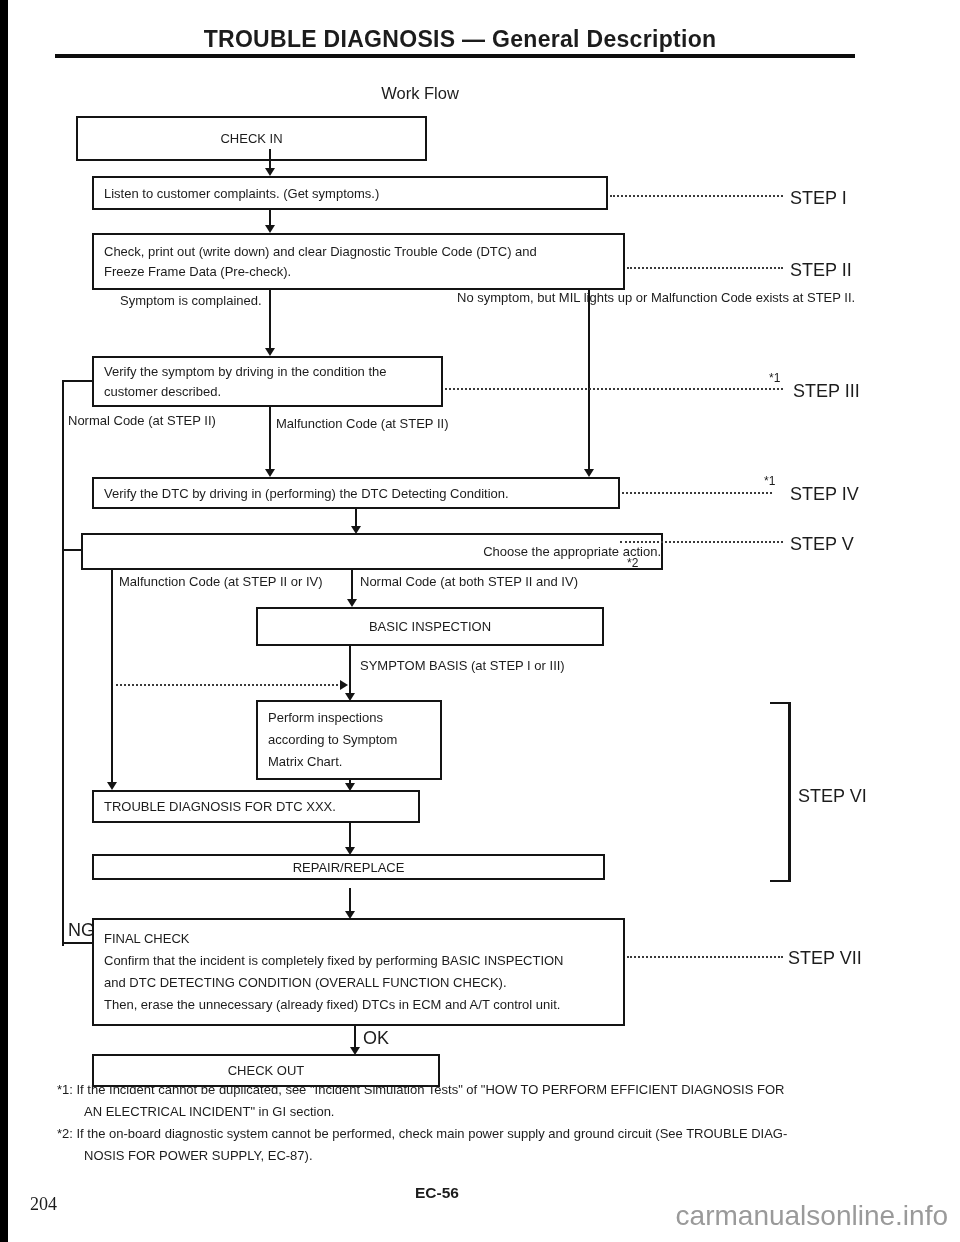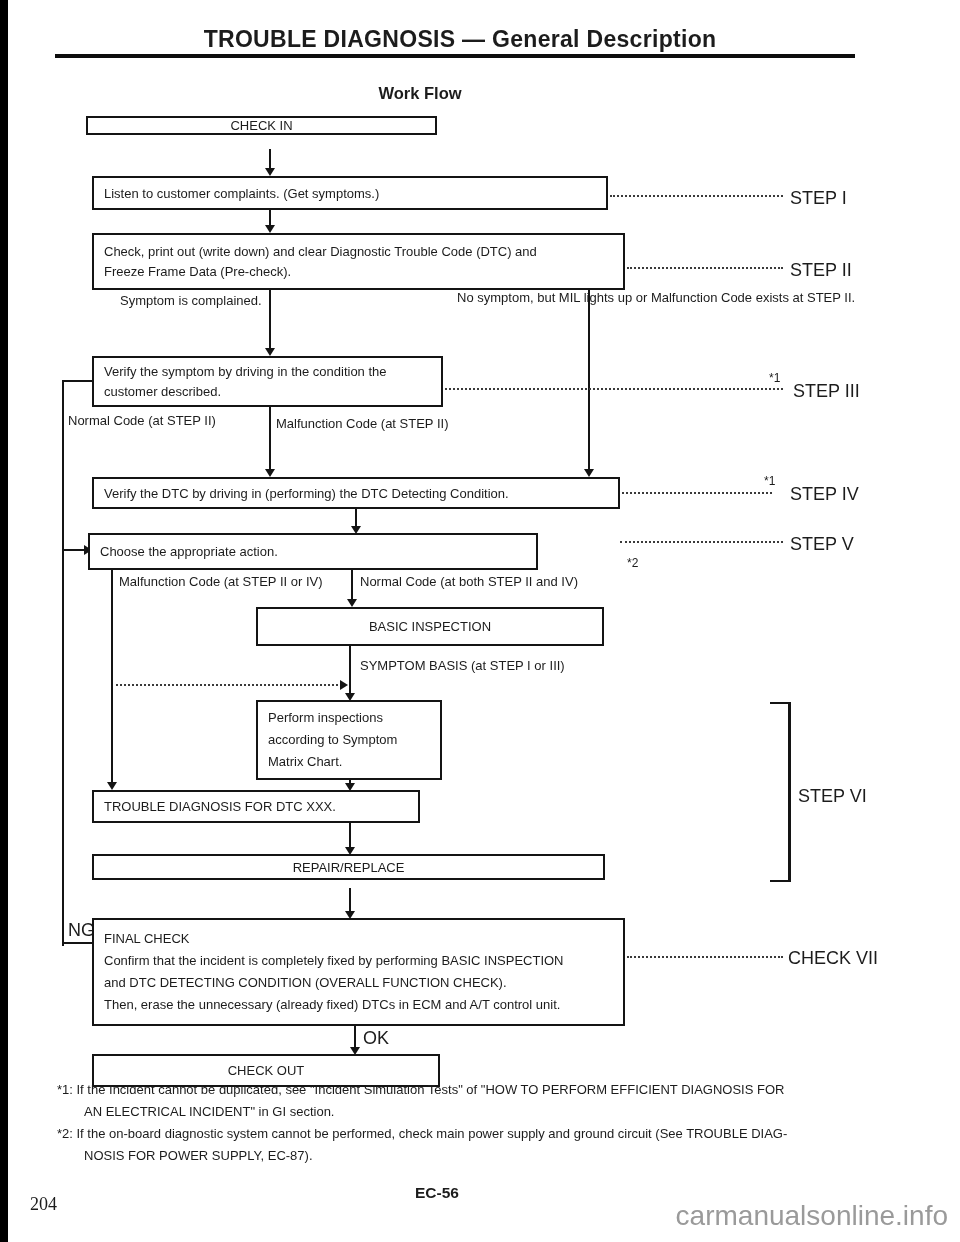--- a/index.html
+++ b/index.html
@@ -12,38 +12,38 @@
   .lft{display:flex;flex-direction:column;justify-content:center;padding-left:10px;}
   .lbl{position:absolute;font-size:13px;white-space:nowrap;line-height:20px;}
   .step{position:absolute;font-size:18px;white-space:nowrap;}
   .note{position:absolute;font-size:12px;white-space:nowrap;}
   .vline,.hline{position:absolute;background:#141414;}
   .dot{position:absolute;border-top:2px dotted #3a3a3a;height:0;}
   .ah-d{position:absolute;width:0;height:0;border-left:5px solid transparent;border-right:5px solid transparent;border-top:8px solid #141414;}
   .ah-r{position:absolute;width:0;height:0;border-top:5px solid transparent;border-bottom:5px solid transparent;border-left:8px solid #141414;}
   .hdr{position:absolute;left:100px;width:720px;text-align:center;font-size:23px;font-weight:bold;letter-spacing:.3px;}
   .rule{position:absolute;left:55px;top:54px;width:800px;height:4px;background:#0d0d0d;}
-  .subhdr{position:absolute;left:260px;top:84px;width:320px;text-align:center;font-size:16.5px;font-weight:bold;}
+  .subhdr{position:absolute;left:260px;top:84px;width:320px;text-align:center;font-size:16.5px;font-weight:normal;}
   .fn{position:absolute;font-size:13px;font-weight:normal;white-space:nowrap;}
   .pgnum{position:absolute;left:30px;top:1194px;font-family:"Liberation Serif","DejaVu Serif",serif;font-size:18px;}
   .secpg{position:absolute;left:387px;top:1184px;width:100px;text-align:center;font-size:15.5px;font-weight:bold;}
   .wm{position:absolute;left:470px;top:1200px;width:478px;text-align:right;font-size:28px;color:#9a9a9a;}
 </style>
 </head>
 <body>
 
 <div class="page">
 
   <div class="scan-edge"></div>
 
   <div class="hdr" style="top:26px;">TROUBLE DIAGNOSIS — General Description</div>
   <div class="rule"></div>
   <div class="subhdr">Work Flow</div>
 
-  <div class="box ctr" style="left:86px;top:116px;width:351px;height:19px;">
+  <div class="box ctr" style="left:76px;top:116px;width:351px;height:45px;">
     <span>CHECK IN</span>
   </div>
   <div class="vline" style="left:269px;top:149px;width:2px;height:20px;"></div>
   <div class="ah-d" style="left:265px;top:168px;"></div>
 
   <div class="box lft" style="left:92px;top:176px;width:516px;height:34px;">
     <span class="bl">Listen to customer complaints. (Get symptoms.)</span>
   </div>
   <div class="dot" style="left:610px;top:195px;width:173px;"></div>
   <div class="step" style="left:790px;top:188px;">STEP I</div>
@@ -98,21 +98,21 @@
 
   <div class="box lft" style="left:92px;top:477px;width:528px;height:32px;">
     <span class="bl">Verify the DTC by driving in (performing) the DTC Detecting Condition.</span>
   </div>
   <div class="dot" style="left:622px;top:492px;width:150px;"></div>
   <div class="note" style="left:764px;top:474px;">*1</div>
   <div class="step" style="left:790px;top:484px;">STEP IV</div>
   <div class="vline" style="left:355px;top:509px;width:2px;height:18px;"></div>
   <div class="ah-d" style="left:351px;top:526px;"></div>
 
-  <div class="box lft" style="left:88px;top:533px;width:450px;height:37px;">
+  <div class="box lft" style="left:81px;top:533px;width:582px;height:37px;align-items:flex-end;">
     <span class="bl">Choose the appropriate action.</span>
   </div>
   <div class="dot" style="left:620px;top:541px;width:163px;"></div>
   <div class="step" style="left:790px;top:534px;">STEP V</div>
   <div class="note" style="left:627px;top:556px;">*2</div>
 
   <div class="lbl" style="left:119px;top:572px;">Malfunction Code (at STEP II or IV)</div>
   <div class="lbl" style="left:360px;top:572px;">Normal Code (at both STEP II and IV)</div>
   <div class="vline" style="left:351px;top:570px;width:2px;height:30px;"></div>
   <div class="ah-d" style="left:347px;top:599px;"></div>
@@ -154,21 +154,21 @@
   <div class="step" style="left:798px;top:786px;">STEP VI</div>
 
   <div class="step" style="left:68px;top:920px;">NG</div>
   <div class="box" style="left:92px;top:918px;width:533px;height:108px;padding:8px 10px;line-height:22px;">
     <span class="bl">FINAL CHECK</span>
     <span class="bl">Confirm that the incident is completely fixed by performing BASIC INSPECTION</span>
     <span class="bl">and DTC DETECTING CONDITION (OVERALL FUNCTION CHECK).</span>
     <span class="bl">Then, erase the unnecessary (already fixed) DTCs in ECM and A/T control unit.</span>
   </div>
   <div class="dot" style="left:627px;top:956px;width:156px;"></div>
-  <div class="step" style="left:788px;top:948px;">CHECK VII</div>
+  <div class="step" style="left:788px;top:948px;">STEP VII</div>
 
   <div class="vline" style="left:354px;top:1026px;width:2px;height:22px;"></div>
   <div class="ah-d" style="left:350px;top:1047px;"></div>
   <div class="step" style="left:363px;top:1028px;">OK</div>
   <div class="box ctr" style="left:92px;top:1054px;width:348px;height:33px;">
     <span>CHECK OUT</span>
   </div>
 
   <div class="fn" style="left:57px;top:1082px;">*1: If the Incident cannot be duplicated, see "Incident Simulation Tests" of "HOW TO PERFORM EFFICIENT DIAGNOSIS FOR</div>
   <div class="fn" style="left:84px;top:1104px;">AN ELECTRICAL INCIDENT" in GI section.</div>

